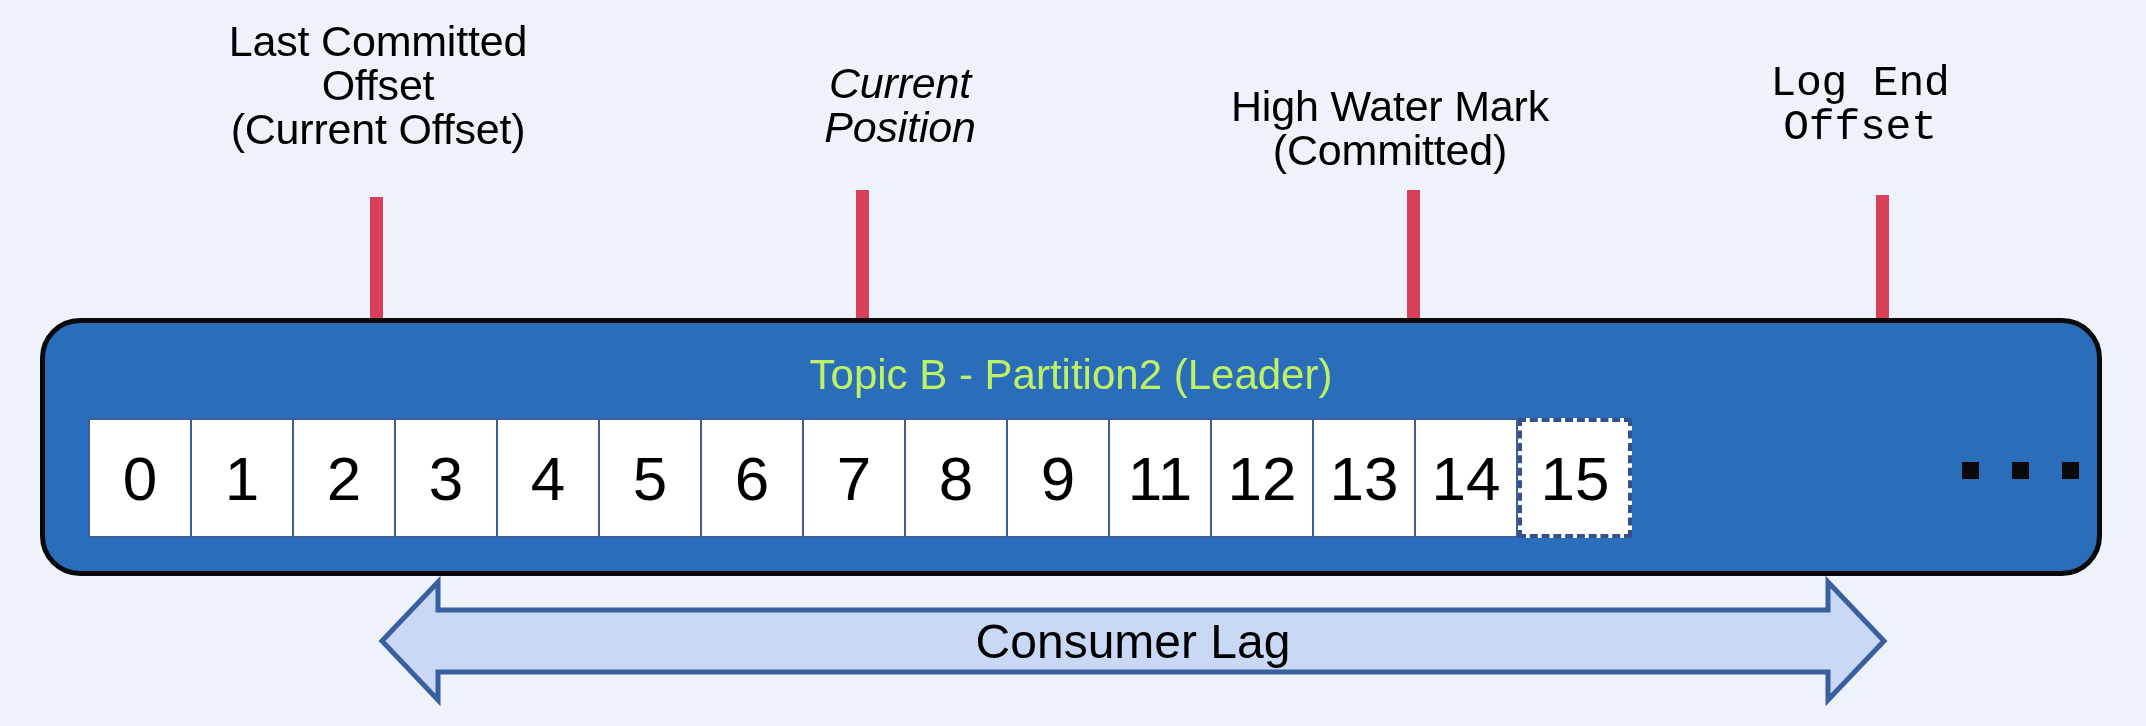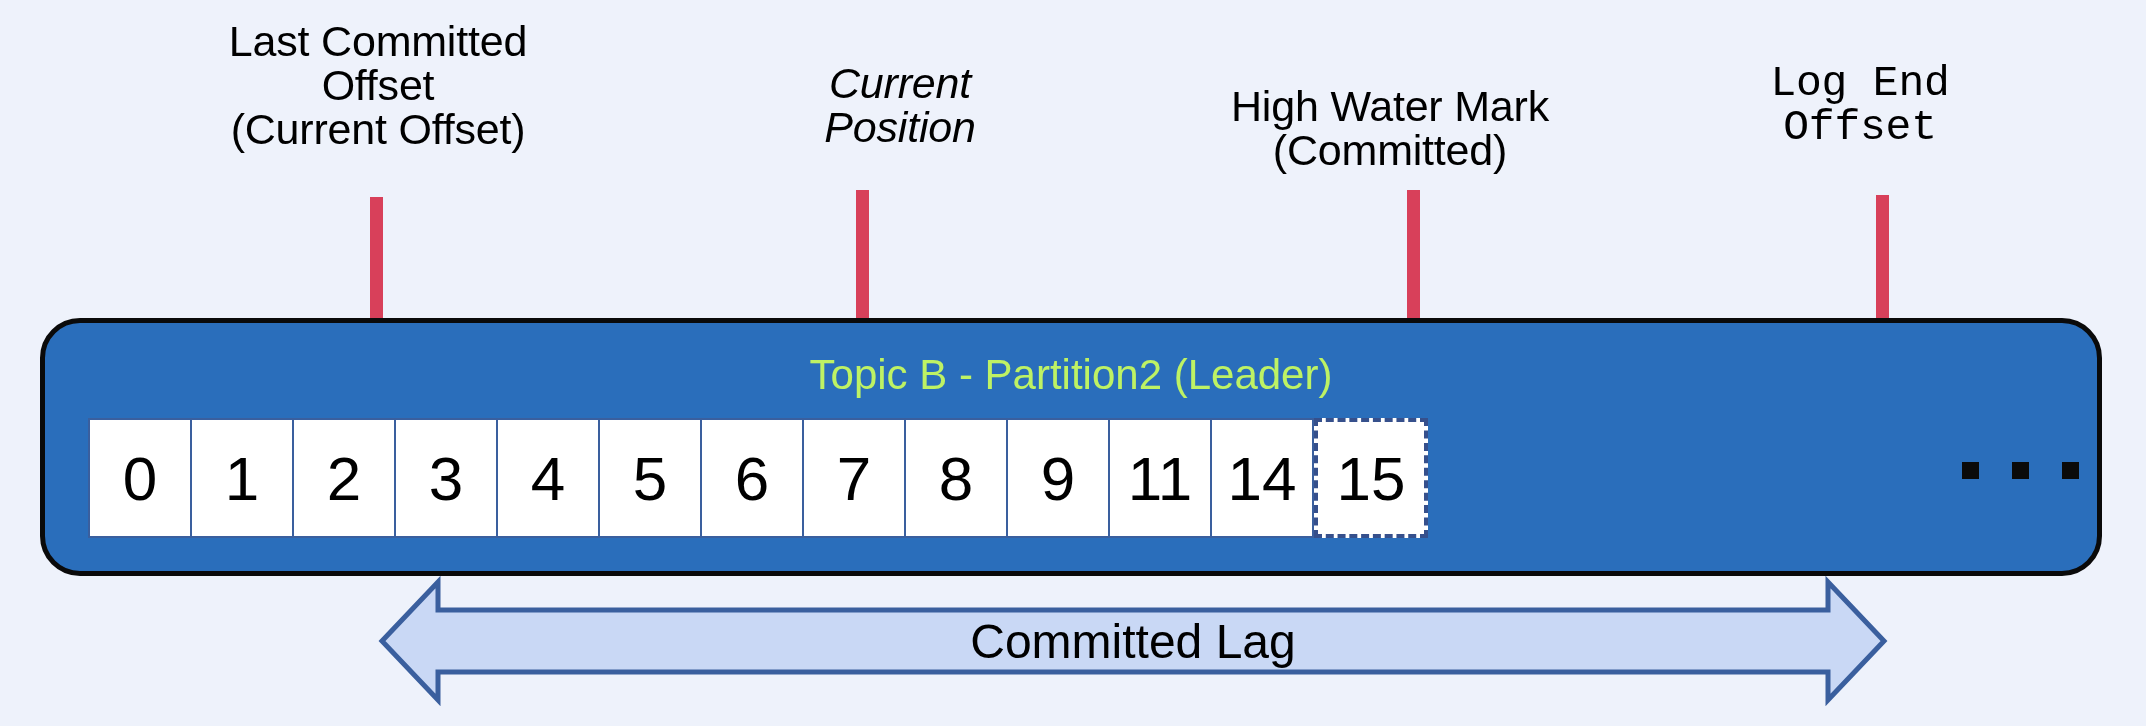--- a/index.html
+++ b/index.html
@@ -188,30 +188,32 @@
       <div class="offset-cell">1</div>
       <div class="offset-cell">2</div>
       <div class="offset-cell">3</div>
       <div class="offset-cell">4</div>
       <div class="offset-cell">5</div>
       <div class="offset-cell">6</div>
       <div class="offset-cell">7</div>
       <div class="offset-cell">8</div>
       <div class="offset-cell">9</div>
       <div class="offset-cell">11</div>
+      <div class="offset-cell">12</div>
+      <div class="offset-cell">13</div>
       <div class="offset-cell">14</div>
       <div class="offset-cell dashed">15</div>
     </div>
 
   <div id="ellipsis-dots">
     <span class="dot"></span>
     <span class="dot"></span>
     <span class="dot"></span>
   </div>
 
   <div id="consumer-lag">
     <svg width="1510" height="130" viewBox="0 0 1510 130" xmlns="http://www.w3.org/2000/svg">
       <polygon id="lag-shape" points="4,65 60,6 60,34 1450,34 1450,6 1506,65 1450,124 1450,96 60,96 60,124" fill="#c9d8f5" stroke="#3a5f9e" stroke-width="5" stroke-linejoin="miter"></polygon>
     </svg>
-    <div id="consumer-lag-label">Committed Lag</div>
+    <div id="consumer-lag-label">Consumer Lag</div>
   </div>
 
 </div>
 
 </body></html>

